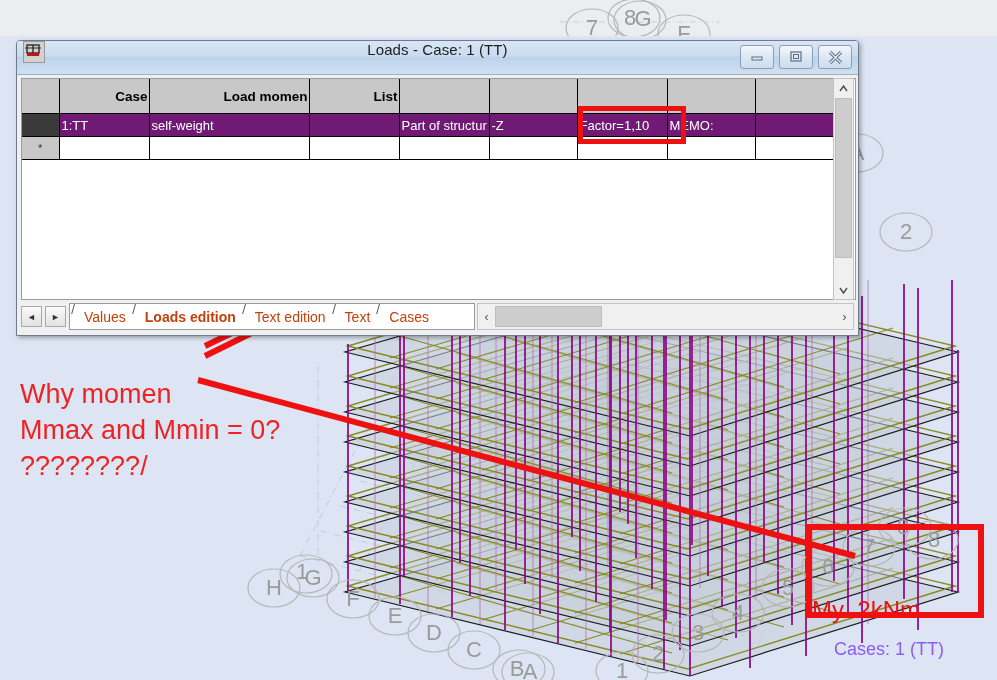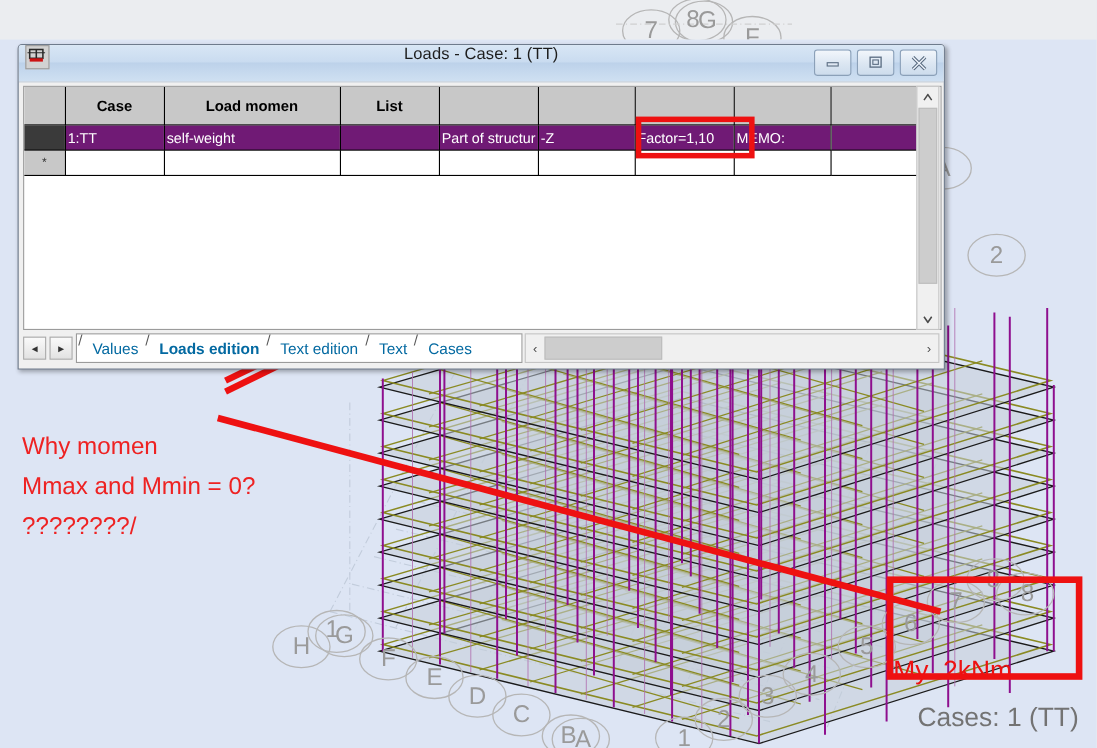--- a/index.html
+++ b/index.html
@@ -119,21 +119,21 @@
     font-size: 13px;
   }
   table.grid th {
     background: #c8c8c8;
     border: 1px solid #000;
     border-width: 0 1px 1px 0;
     height: 32px;
     font-size: 13.5px;
     font-weight: bold;
     color: #000;
-    text-align: center;
+    text-align: right;
     overflow: hidden;
     white-space: nowrap;
   }
   table.grid td {
     border: 1px solid #000;
     border-width: 0 1px 1px 0;
     height: 22px;
     padding: 0 2px;
     overflow: hidden;
     white-space: nowrap;
@@ -211,21 +211,21 @@
     background: #fff;
     border: 1px solid #9b9b9b;
     padding: 0 2px;
     flex: 0 0 auto;
     width: 400px;
     overflow: hidden;
   }
   .tab {
     position: relative;
     font-size: 14px;
-    color: #0369a1;
+    color: #c2410c;
     padding: 16px 7px 3px 12px;
     white-space: nowrap;
     cursor: pointer;
     line-height: 18px;
   }
   .tab::before {
     content: "";
     position: absolute;
     left: 2px; top: 2px;
     width: 9px; height: 20px;
@@ -253,23 +253,23 @@
     width: 105px;
     background: #cdcdcd;
     border: 1px solid #bdbdbd;
     cursor: pointer;
   }
 
   
   .annot-text {
     position: absolute;
     left: 20px;
-    top: 388px;
+    top: 376px;
     color: #ee2222;
-    font-size: 22px;
+    font-size: 27px;
     line-height: 36px;
     white-space: pre;
     font-family: "Liberation Sans", sans-serif;
   }
   .legend-box {
     position: absolute;
     left: 806px;
     top: 524px;
     width: 178px;
     height: 94px;
@@ -284,22 +284,22 @@
     color: #ee1111;
     font-size: 24px;
     line-height: 29px;
     white-space: pre;
     font-weight: normal;
   }
   .legend-cases {
     position: absolute;
     left: 834px;
     top: 639px;
-    color: #737373;
-    font-size: 24px;
+    color: #8b5cf6;
+    font-size: 18px;
     white-space: nowrap;
   }
   .factor-box {
     position: absolute;
     left: 578px;
     top: 106px;
     width: 108px;
     height: 38px;
     border: 5px solid #ee1111;
     box-sizing: border-box;

